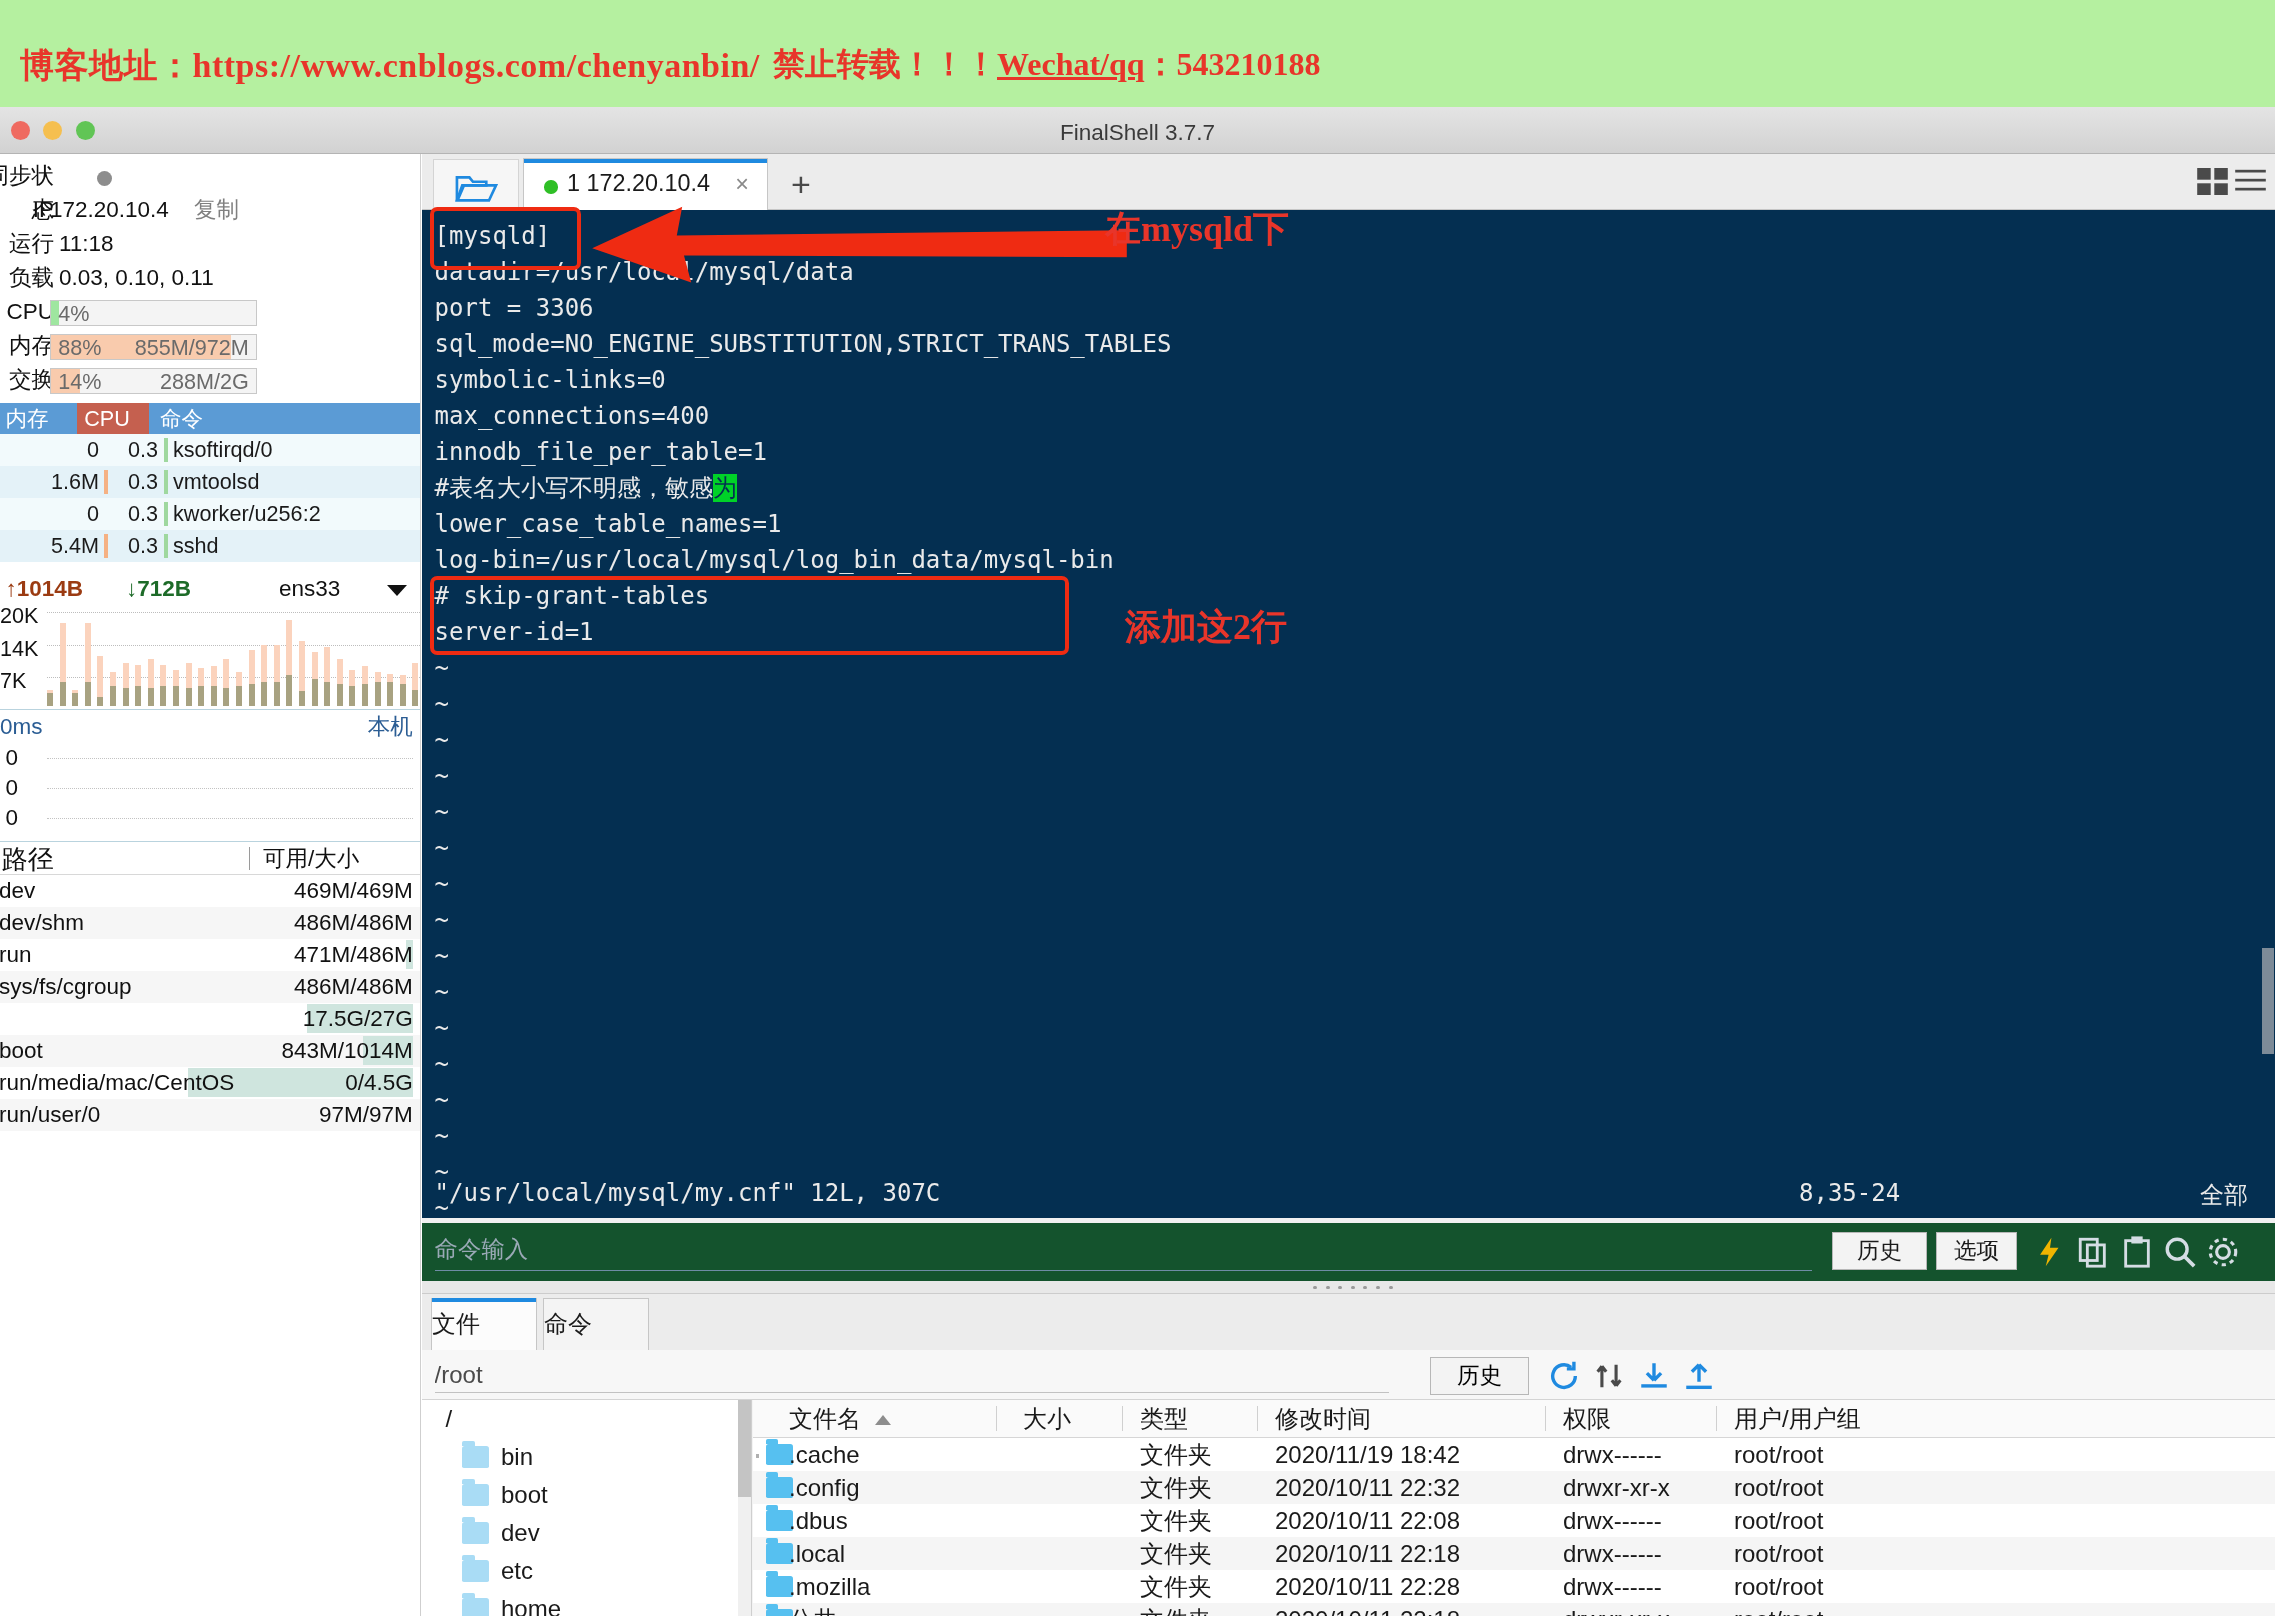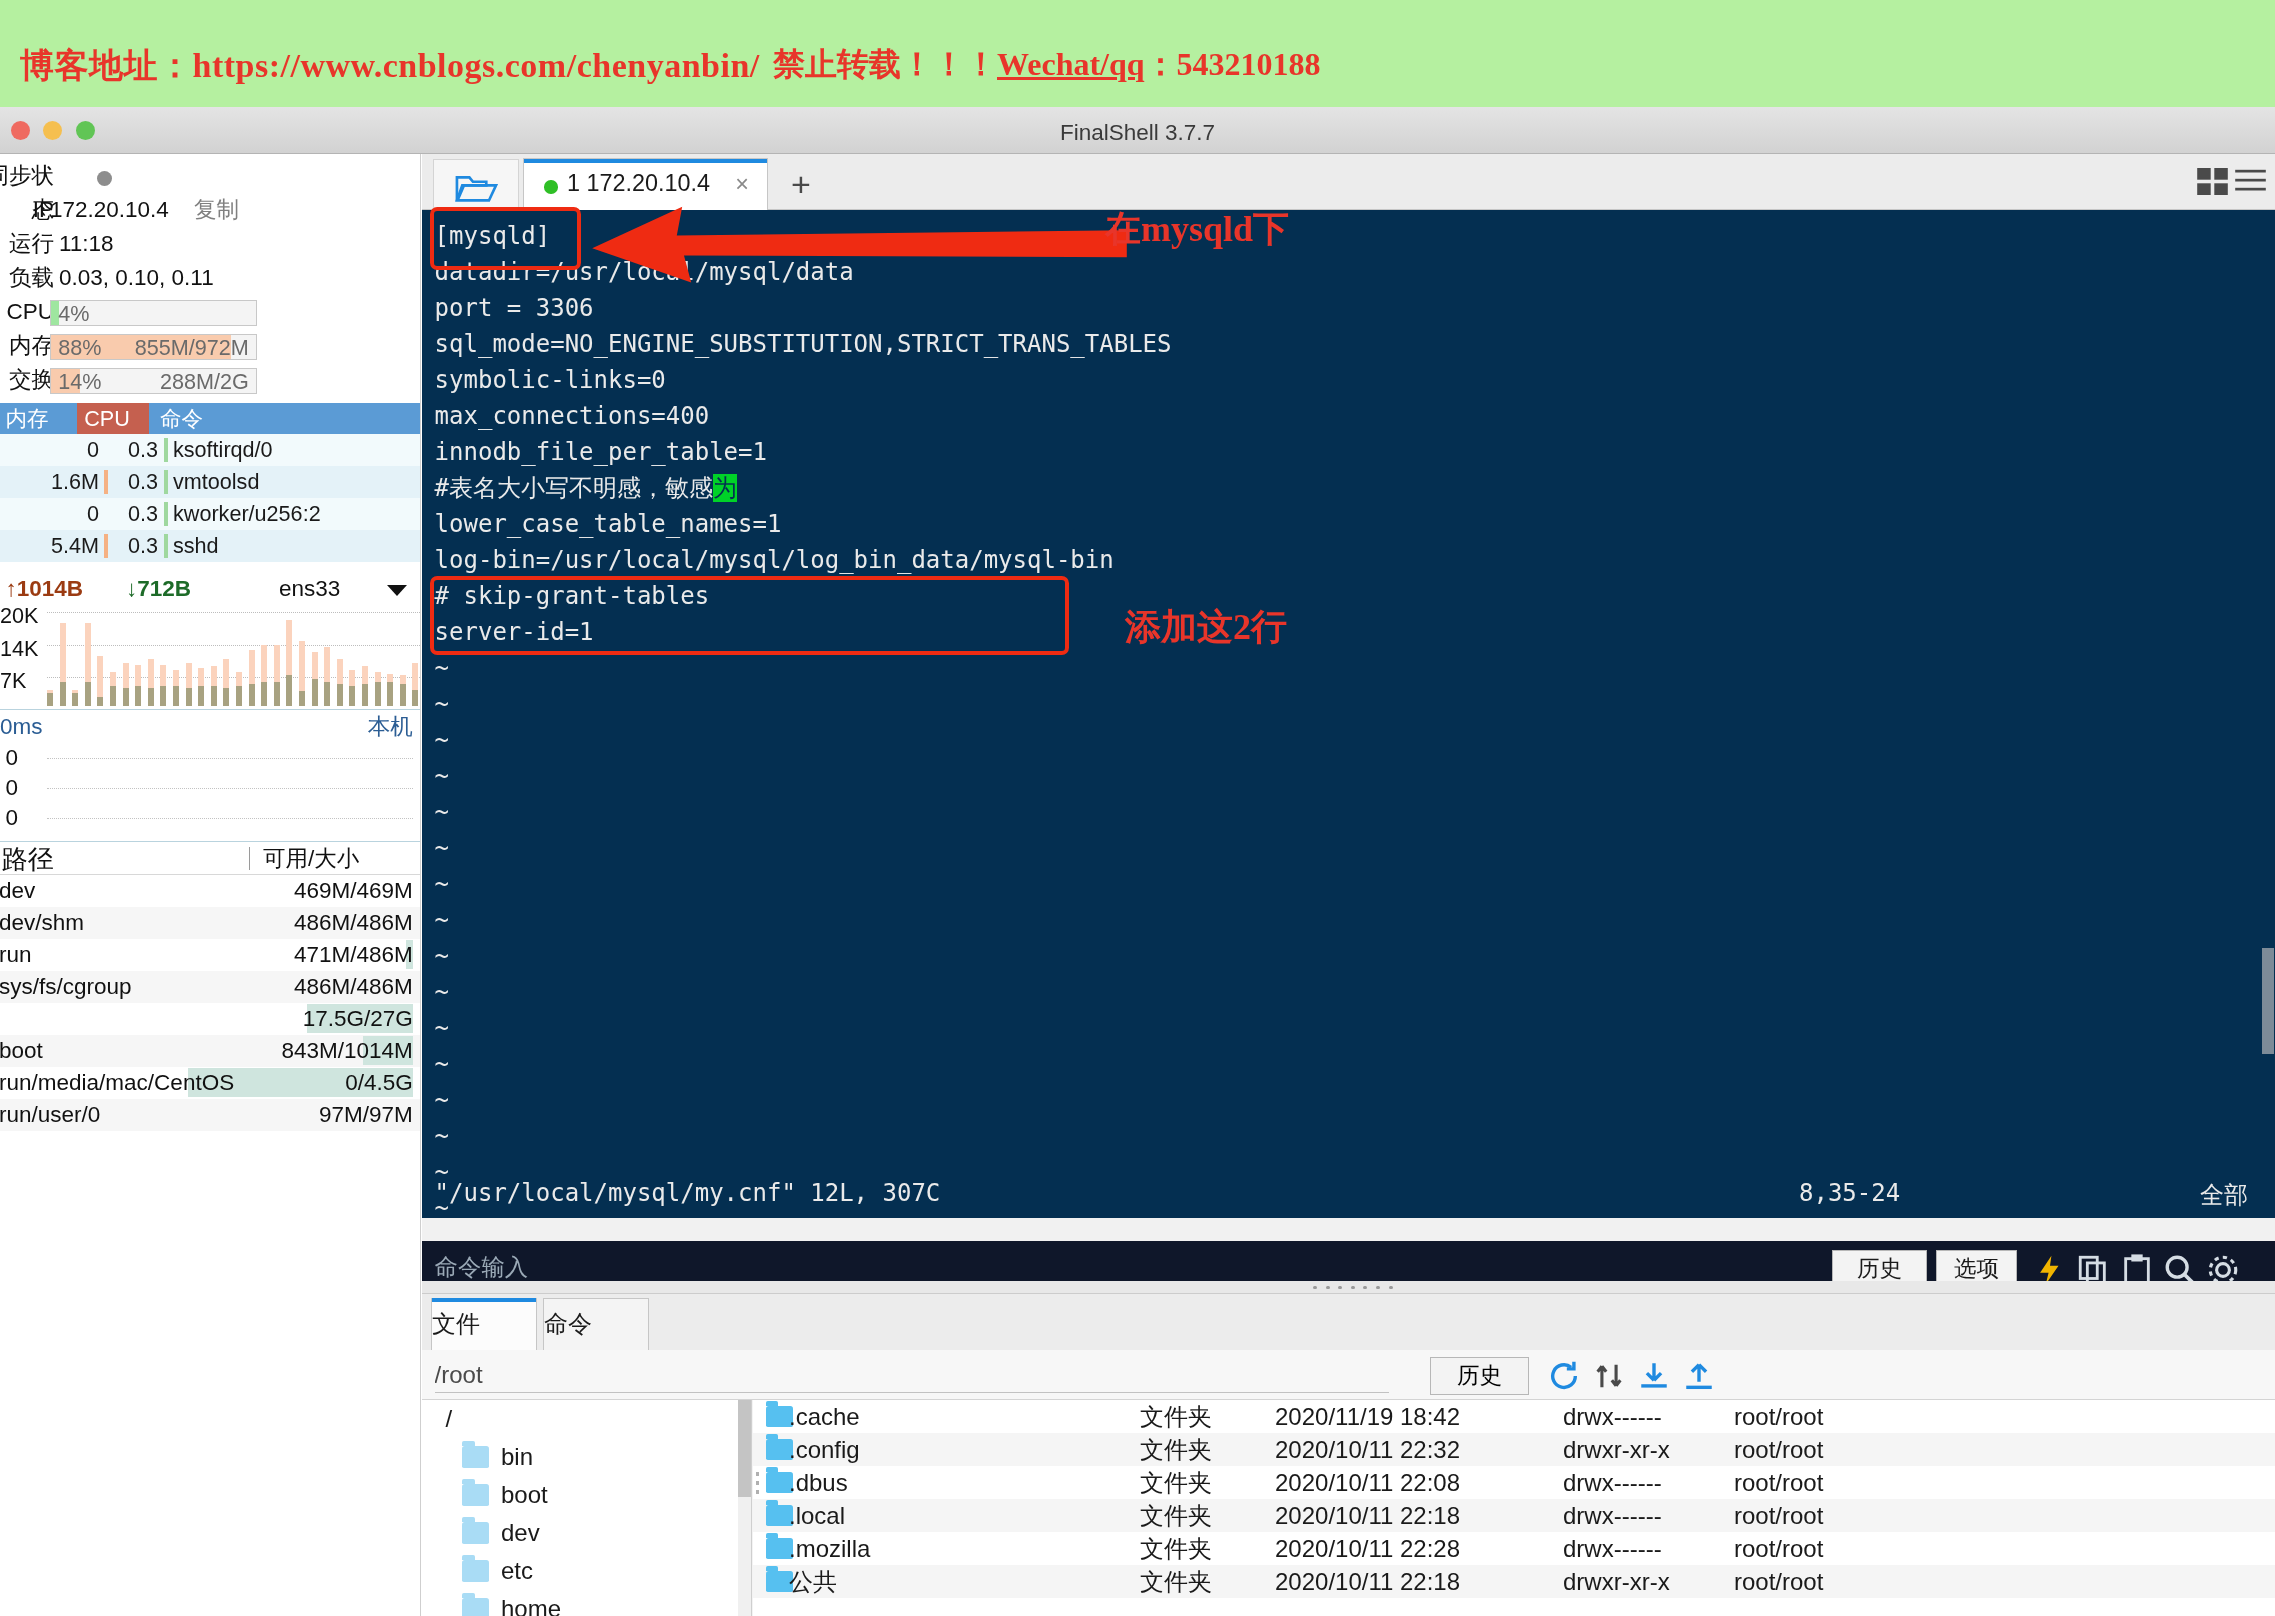--- a/index.html
+++ b/index.html
@@ -159,21 +159,21 @@
 
   .term-status {
     position: absolute; left: 0; bottom: 58px; width: 1853px; height: 49px; color: #eaeaea;
     font-family: "DejaVu Sans Mono", monospace; font-size: 24px;
   }
   .ts-left { position: absolute; left: 12.6px; top: 5.4px; }
   .ts-mid { position: absolute; left: 2007px; top: 5.4px; }
   .ts-right { position: absolute; right: 27px; top: 5.4px; }
 
   .cmdbar {
-    position: absolute; left: 0; bottom: 0; width: 1853px; height: 40px; background: #0f172a;
+    position: absolute; left: 0; bottom: 0; width: 1853px; height: 58px; background: #14532d;
   }
   .cmd-input {
     position: absolute; left: 12.6px; top: 5.4px; width: 1377px; height: 43px;
     background: transparent; border: none; border-bottom: 1.8px solid #6f8ca5;
     color: #cfd8e0; font-size: 23.4px; font-family: "Liberation Sans", sans-serif;
     outline: none;
   }
   .cmd-input::placeholder { color: #9aa9b6; }
   .cbtn {
     position: absolute; top: 9px; height: 38px; background: #f3f3f3; border: 0.9px solid #b7b7b7;
@@ -733,20 +733,34 @@
             <div class="tfolder" style="left:40px"></div>
             <div class="tlabel" style="left:79px;line-height:38px">home</div>
           </div>
         </div>
       <div class="tree-scroll">
         <div class="tree-thumb"></div>
       </div>
     </div>
 
     <div class="filelist">
+      <div class="fl-head" id="flHead">
+          <span style="left: 36px;">文件名</span>
+          <span style="left: 270px;">大小</span>
+          <span style="left: 387px;">类型</span>
+          <span style="left: 522px;">修改时间</span>
+          <span style="left: 810px;">权限</span>
+          <span style="left: 981px;">用户/用户组</span>
+          <div class="sort-caret" style="left: 122px;"></div>
+          <div class="fl-sep" style="left: 243px;"></div>
+          <div class="fl-sep" style="left: 369px;"></div>
+          <div class="fl-sep" style="left: 504px;"></div>
+          <div class="fl-sep" style="left: 792px;"></div>
+          <div class="fl-sep" style="left: 963px;"></div>
+        </div>
       <div class="fl-vsplit">
           <i style="top:0"></i>
           <i style="top:10"></i>
           <i style="top:18px"></i>
           <i style="top:27px"></i>
           <i style="top:36px"></i>
         </div>
       <div id="flRows">
           <div class="fl-row">
             <div class="fl-ico"></div>

